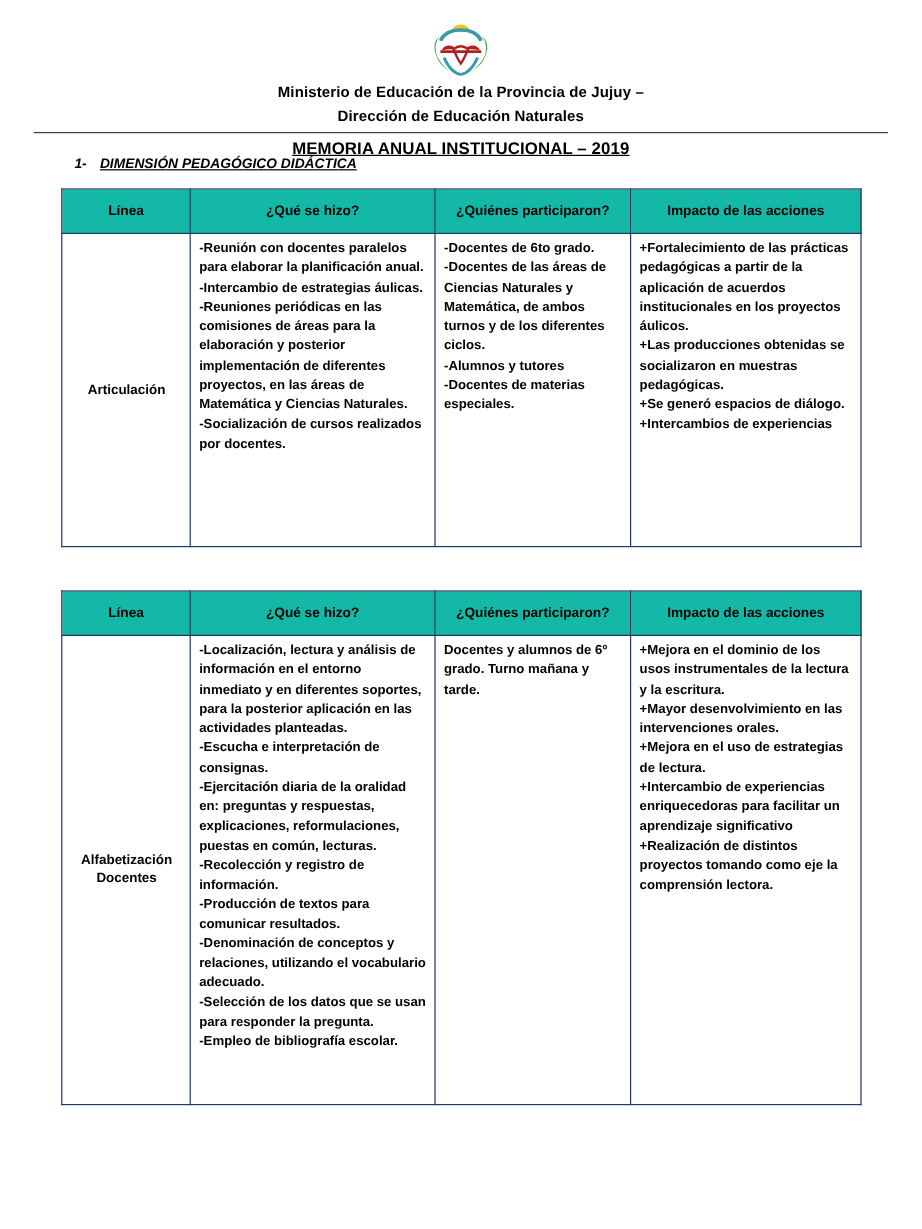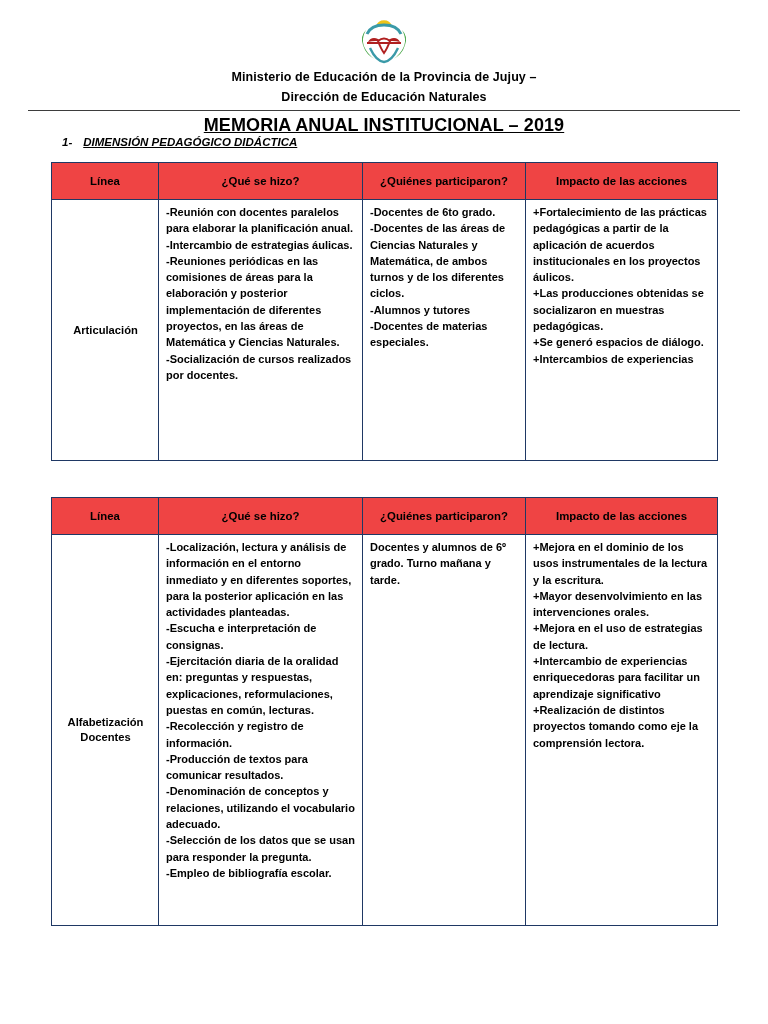--- a/index.html
+++ b/index.html
@@ -47,21 +47,21 @@
     margin-top: 3px;
   }
 
   .rule {
     border: none;
     border-top: 1.6px solid #3d3d3d;
     margin: 4px 28px 0 28px;
   }
 
   .doc-title {
-    font-size: 18px;
+    font-size: 14px;
     font-weight: bold;
     text-align: center;
     text-decoration: underline;
     margin-top: 4px;
     letter-spacing: 0.1px;
   }
 
   
   .sec-1 {
     margin: 0 0 0 62px;
@@ -96,21 +96,21 @@
   .tbl td, .tbl th {
     border: 1.2px solid #1f3864;
     vertical-align: top;
     padding: 4px 6px 4px 7px;
     font-size: 11px;
     line-height: 16.3px;
     font-weight: bold;
     color: #000;
   }
   .tbl thead th {
-    background: #ef4444;
+    background: #14b8a6;
     text-align: center;
     vertical-align: middle;
     height: 30px;
     padding: 3px 4px;
     font-weight: bold;
     font-size: 11.4px;
   }
   .tbl td.linea-cell {
     text-align: center;
     vertical-align: middle;

